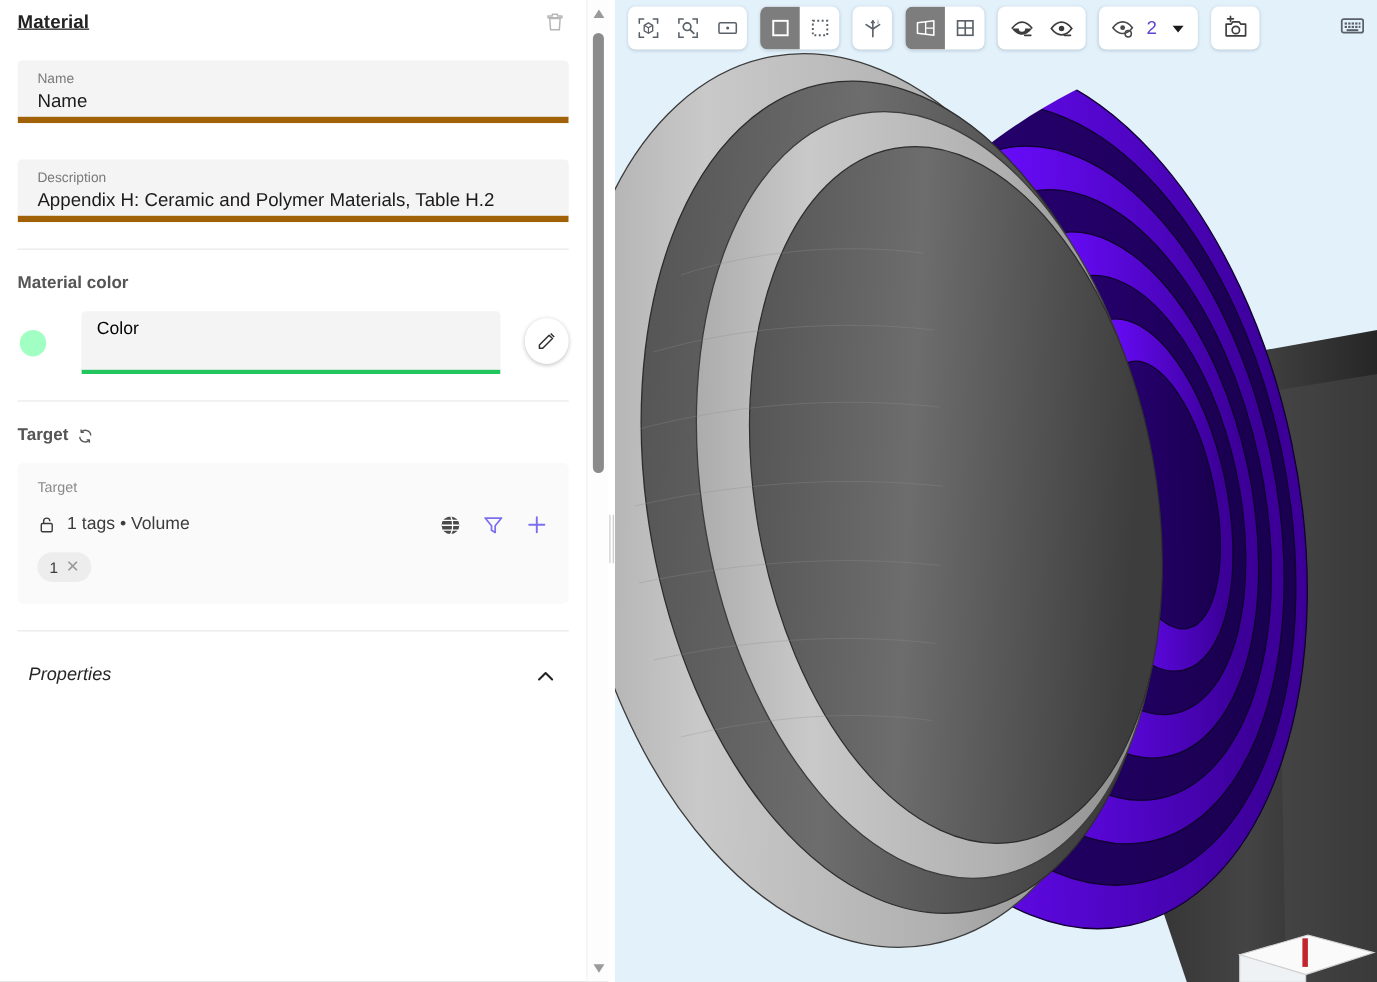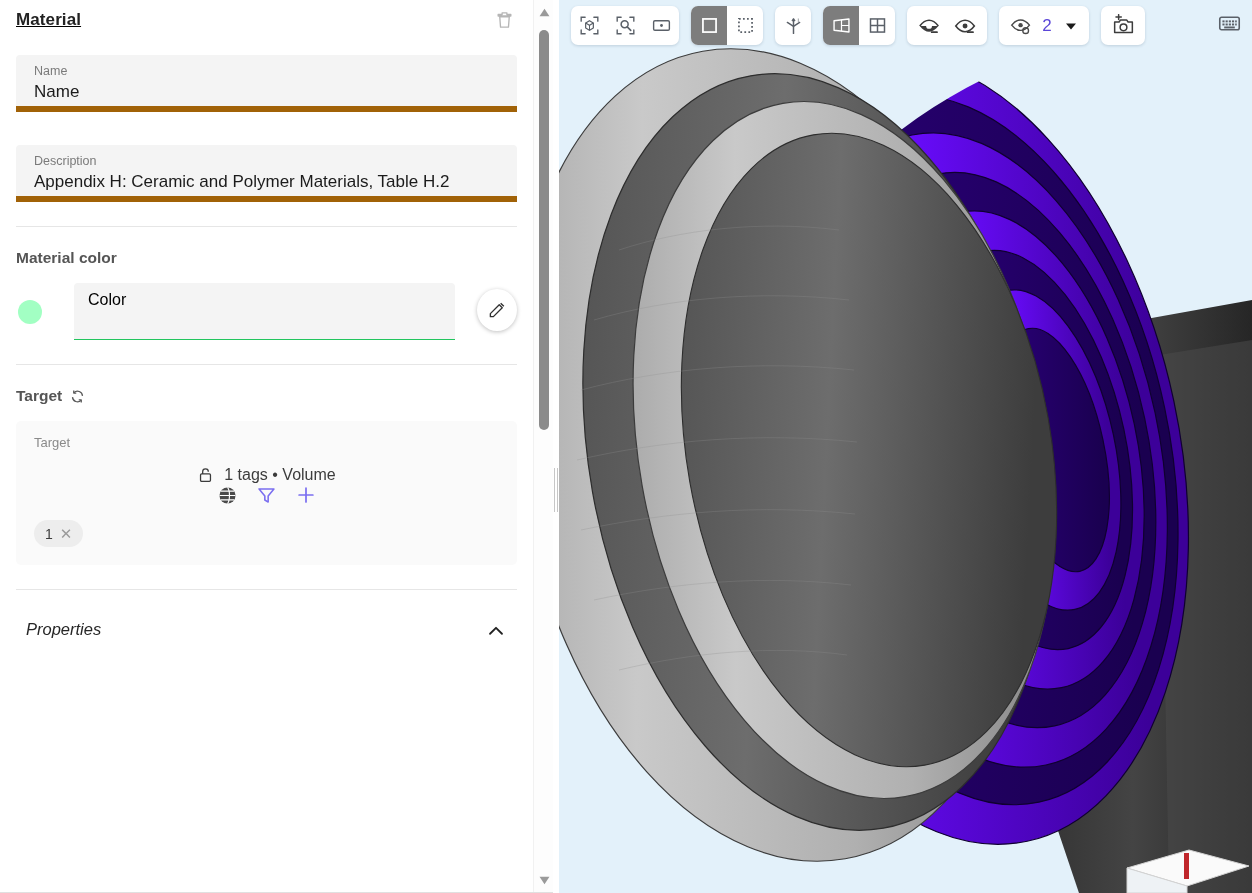--- a/index.html
+++ b/index.html
@@ -78,21 +78,21 @@
     display: flex; align-items: center;
     margin-top: 16px; gap: 0;
   }
   .color-swatch {
     width: 24px; height: 24px; border-radius: 50%;
     flex: none; margin-right: 32px; margin-left: 2px;
   }
   .color-field {
     position: relative;
     background: #f4f4f4;
-    border-bottom: 1px solid #22c55e;
+    border-bottom: 4px solid #22c55e;
     border-radius: 4px 4px 0 0;
     width: 400px; height: 57px;
     padding: 8px 14px 0 14px;
   }
   .edit-fab {
     width: 42px; height: 42px; border-radius: 50%;
     background: #fff;
     box-shadow: 0 1px 4px rgba(0,0,0,.25);
     display: flex; align-items: center; justify-content: center;
     margin-left: 22px; margin-bottom: 4px;
@@ -104,21 +104,20 @@
     margin-top: 16px;
     background: #fafafa;
     border-radius: 5px;
     padding: 14px 18px 18px 18px;
     min-height: 128px;
   }
   .target-card .tlabel { font-size: 13px; color: #8a8a8a; }
   .tag-line {
     display: flex; align-items: center; justify-content: space-between;
     margin-top: 16px;
-    flex-direction: column;
   }
   .tag-line-left { display: flex; align-items: center; gap: 10px; }
   .tag-line-left .ttext { font-size: 16px; color: #3c3c3c; }
   .tag-actions { display: flex; align-items: center; gap: 18px; }
   .chip {
     display: inline-flex; align-items: center; gap: 7px;
     background: #ededed; color: #3b3b3b;
     border-radius: 14px;
     height: 27px; padding: 0 11px;
     font-size: 14px; margin-top: 14px;

